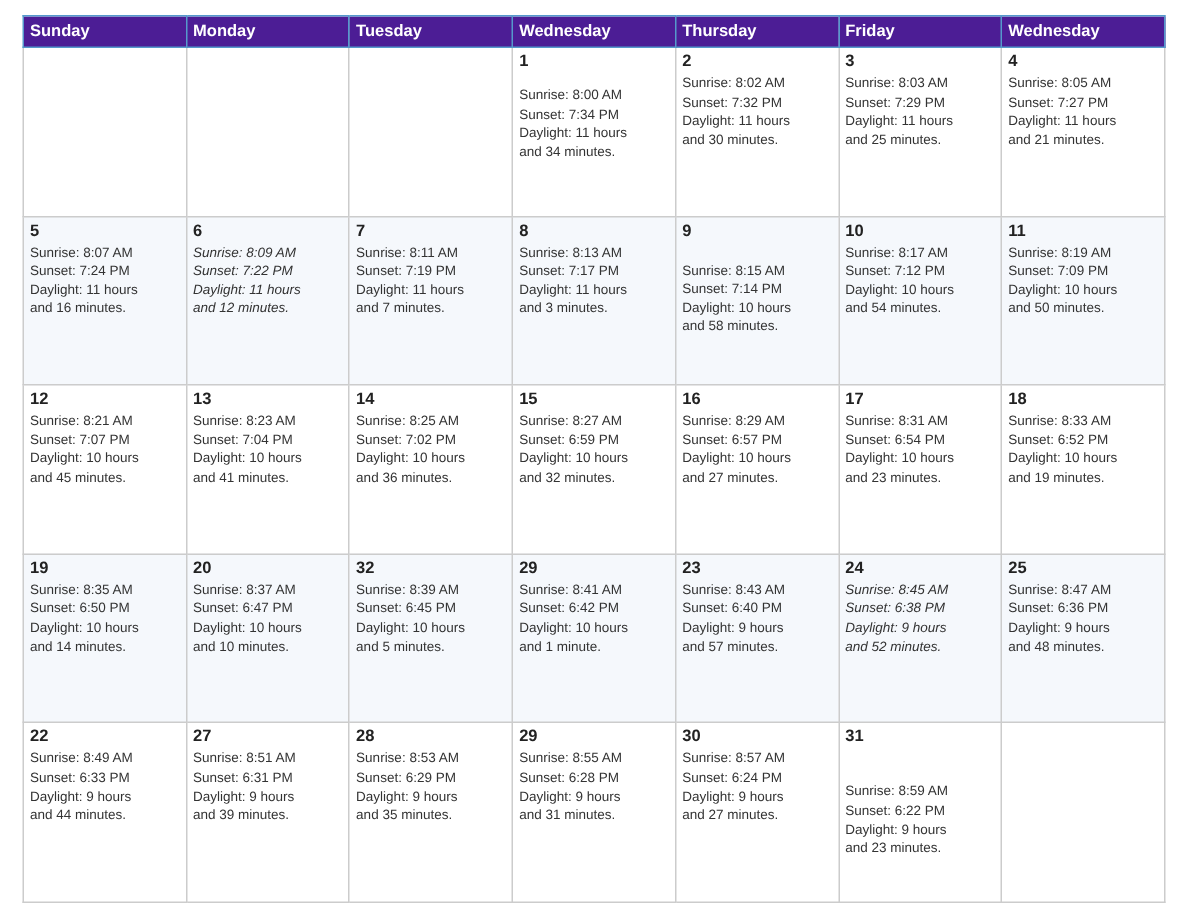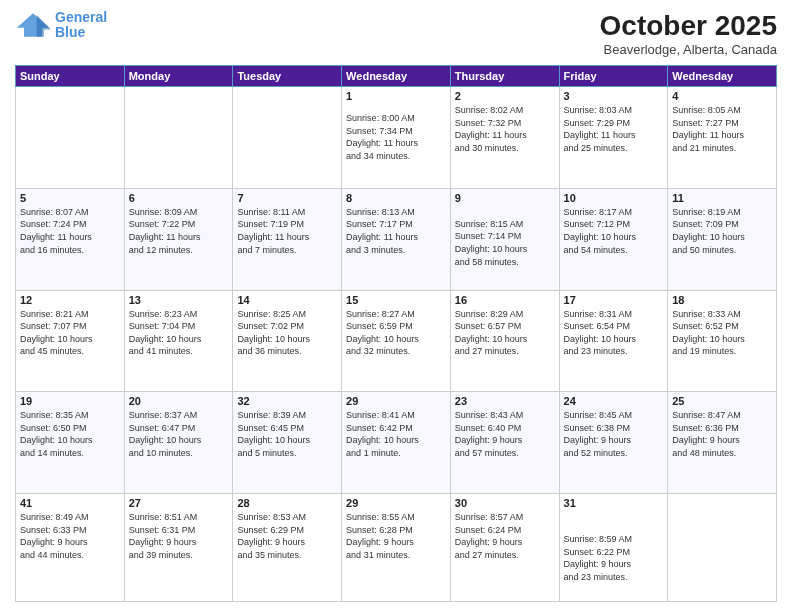--- a/index.html
+++ b/index.html
@@ -94,36 +94,20 @@
       background: #f9f9f9;
     }
     .cal-row td {
       height: 88px;
     }
   </style>
 </head>
 <body>
 
 <div class="page">
-  <div class="header">
-    <div class="logo">
-      <svg class="logo-icon" viewBox="0 0 40 30" xmlns="http://www.w3.org/2000/svg">
-        <polygon points="20,2 38,18 30,18 30,28 10,28 10,18 2,18" fill="#4a90d9" opacity="0.85"></polygon>
-        <polygon points="24,4 40,20 32,20 32,28 24,28 24,4" fill="#2a6aaf" opacity="0.6"></polygon>
-      </svg>
-      <div class="logo-text">
-        <div><span>General</span></div>
-        <div><span style="color:#4a90d9">Blue</span></div>
-      </div>
-    </div>
-    <div class="title-block">
-      <div class="month-title">October 2025</div>
-      <div class="location">Beaverlodge, Alberta, Canada</div>
-    </div>
-  </div>
 
   <table class="calendar">
     <thead>
       <tr>
       <th>Sunday</th>
           <th>Monday</th>
           <th>Tuesday</th>
           <th>Wednesday</th>
           <th>Thursday</th>
           <th>Friday</th>
@@ -167,21 +151,21 @@
         <tr class="cal-row">
           <td>
             <div class="day-num">5</div>
             <div class="day-info" style="white-space: pre-line;">Sunrise: 8:07 AM
 Sunset: 7:24 PM
 Daylight: 11 hours
 and 16 minutes.</div>
           </td>
           <td>
             <div class="day-num">6</div>
-            <div class="day-info" style="white-space: pre-line;">Sunrise: 8:09 AM
+            <div class="day-info" style="white-space: pre-line; font-style: italic;">Sunrise: 8:09 AM
 Sunset: 7:22 PM
 Daylight: 11 hours
 and 12 minutes.</div>
           </td>
           <td>
             <div class="day-num">7</div>
             <div class="day-info" style="white-space: pre-line;">Sunrise: 8:11 AM
 Sunset: 7:19 PM
 Daylight: 11 hours
 and 7 minutes.</div>
@@ -297,36 +281,36 @@
           </td>
           <td>
             <div class="day-num">23</div>
             <div class="day-info" style="white-space: pre-line;">Sunrise: 8:43 AM
 Sunset: 6:40 PM
 Daylight: 9 hours
 and 57 minutes.</div>
           </td>
           <td>
             <div class="day-num">24</div>
-            <div class="day-info" style="white-space: pre-line;">Sunrise: 8:45 AM
+            <div class="day-info" style="white-space: pre-line; font-style: italic;">Sunrise: 8:45 AM
 Sunset: 6:38 PM
 Daylight: 9 hours
 and 52 minutes.</div>
           </td>
           <td>
             <div class="day-num">25</div>
             <div class="day-info" style="white-space: pre-line;">Sunrise: 8:47 AM
 Sunset: 6:36 PM
 Daylight: 9 hours
 and 48 minutes.</div>
           </td>
         </tr>
         <tr class="cal-row">
           <td>
-            <div class="day-num">41</div>
+            <div class="day-num">22</div>
             <div class="day-info" style="white-space: pre-line;">Sunrise: 8:49 AM
 Sunset: 6:33 PM
 Daylight: 9 hours
 and 44 minutes.</div>
           </td>
           <td>
             <div class="day-num">27</div>
             <div class="day-info" style="white-space: pre-line;">Sunrise: 8:51 AM
 Sunset: 6:31 PM
 Daylight: 9 hours

